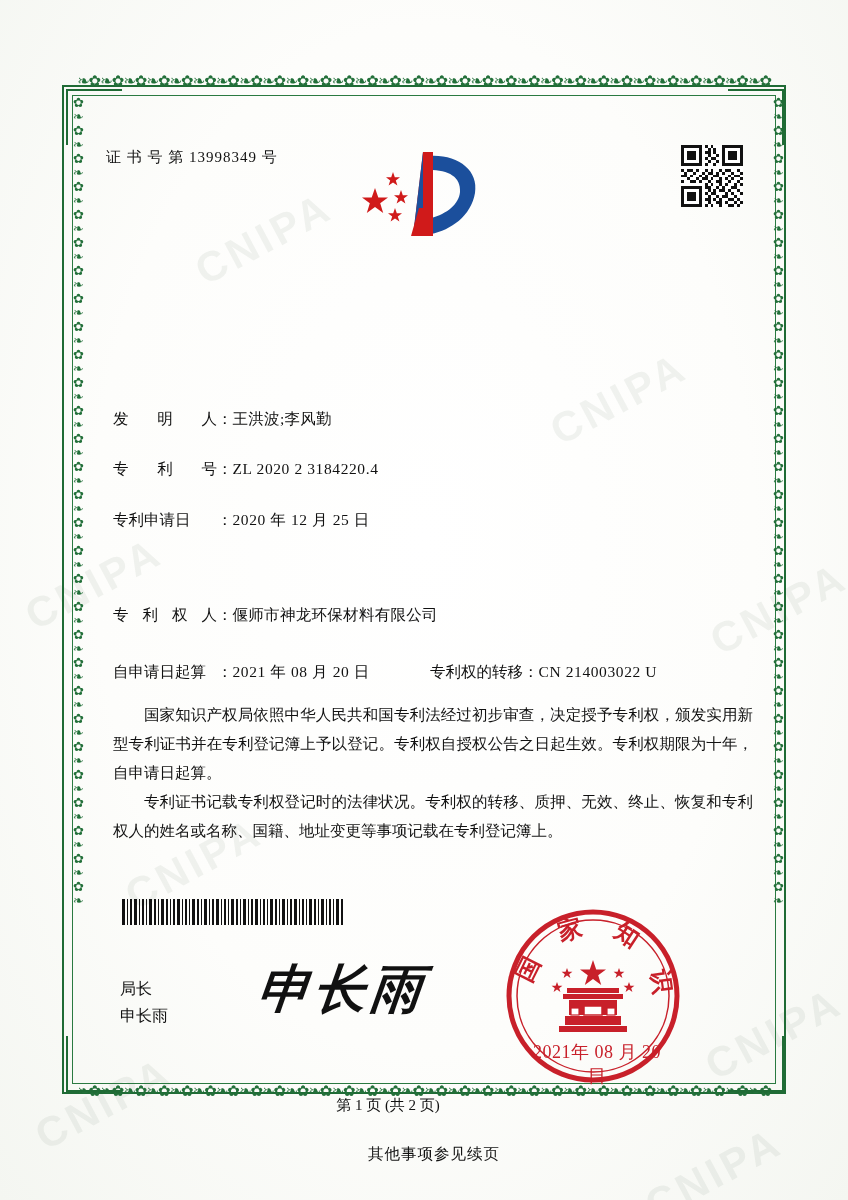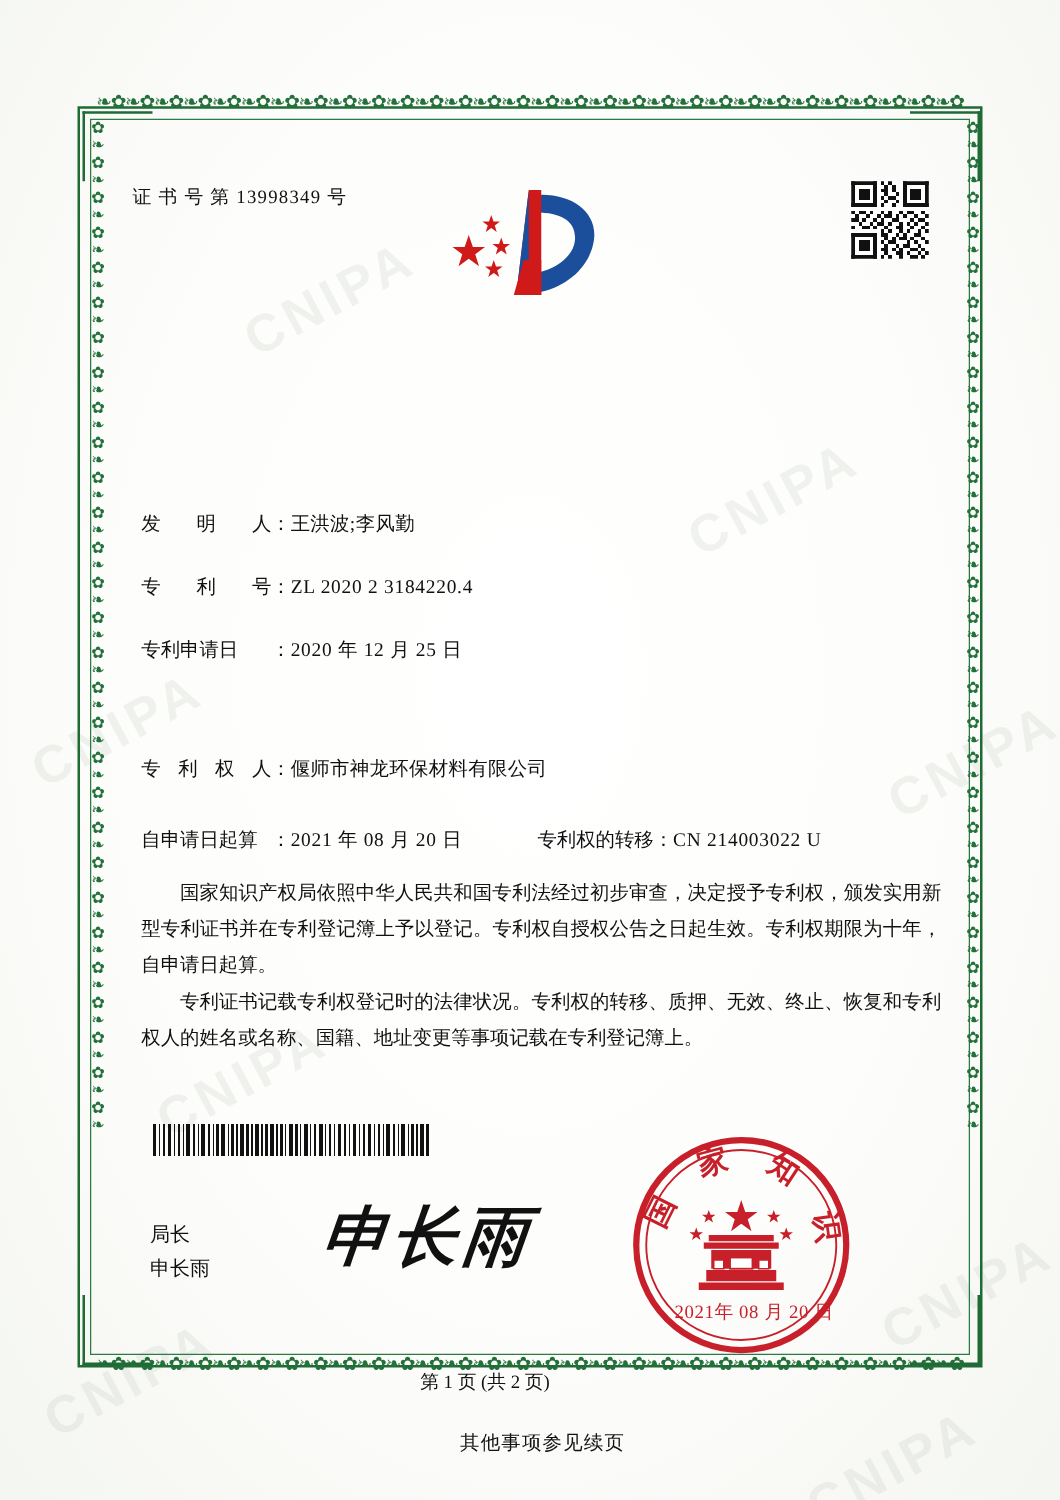--- a/index.html
+++ b/index.html
@@ -201,22 +201,22 @@
   
   #seal {
     position: absolute;
     left: 505px; top: 908px;
     width: 176px; height: 176px;
   }
   #seal-date {
     position: absolute;
     left: 527px; top: 1040px;
     width: 140px;
-    text-align: right;
-    font-size: 15px;
+    text-align: center;
+    font-size: 18px;
     color: #c8202a;
     letter-spacing: 0.5px;
   }
 
   
   #page-num {
     position: absolute;
     left: 0; top: 1096px;
     width: 776px;
     text-align: center;

